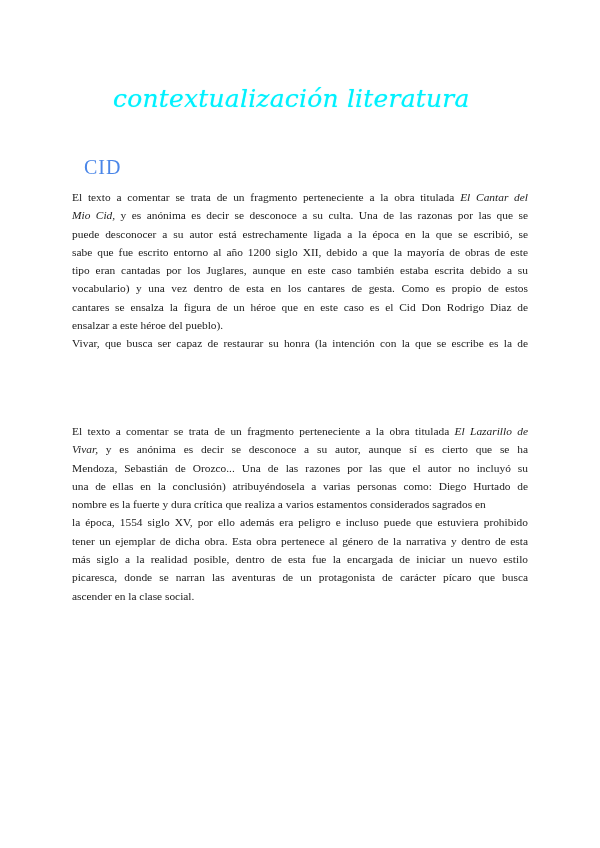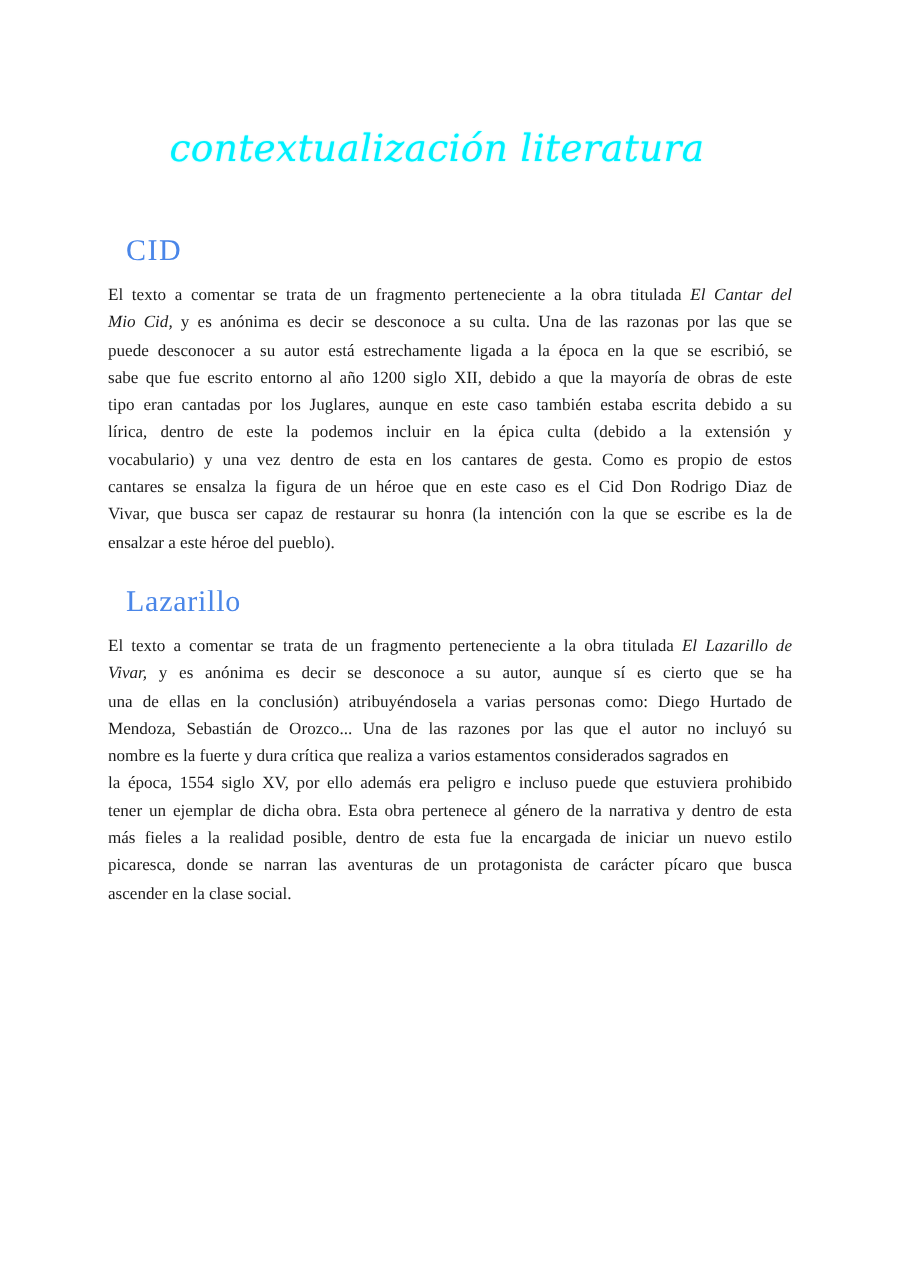--- a/index.html
+++ b/index.html
@@ -76,33 +76,31 @@
 <div class="page">
   <div class="doc-title">contextualización literatura</div>
 
   <div class="section-heading" id="h-cid">CID</div>
   <div class="para" id="p-cid">
       <span class="line"><span>El texto a comentar se trata de un fragmento perteneciente a la obra titulada </span><span class="it">El Cantar del</span></span>
       <span class="line"><span class="it">Mio Cid,</span><span> y es anónima es decir se desconoce a su culta. Una de las razonas por las que se</span></span>
       <span class="line"><span>puede desconocer a su autor está estrechamente ligada a la época en la que se escribió, se</span></span>
       <span class="line"><span>sabe que fue escrito entorno al año 1200 siglo XII, debido a que la mayoría de obras de este</span></span>
       <span class="line"><span>tipo eran cantadas por los Juglares, aunque en este caso también estaba escrita debido a su</span></span>
-      <span class="line"><span>lírica, dentro de este la podemos incluir en la épica culta (debido a la extensión y</span></span>
       <span class="line"><span>vocabulario) y una vez dentro de esta en los cantares de gesta. Como es propio de estos</span></span>
       <span class="line"><span>cantares se ensalza la figura de un héroe que en este caso es el Cid Don Rodrigo Diaz de</span></span>
+      <span class="line last"><span>ensalzar a este héroe del pueblo).</span></span>
       <span class="line"><span>Vivar, que busca ser capaz de restaurar su honra (la intención con la que se escribe es la de</span></span>
-      <span class="line last"><span>ensalzar a este héroe del pueblo).</span></span>
     </div>
 
-  <div class="section-heading" id="h-laz">Lazarillo</div>
   <div class="para" id="p-laz">
       <span class="line"><span>El texto a comentar se trata de un fragmento perteneciente a la obra titulada </span><span class="it">El Lazarillo de</span></span>
       <span class="line"><span class="it">Vivar,</span><span> y es anónima es decir se desconoce a su autor, aunque sí es cierto que se ha</span></span>
+      <span class="line"><span>Mendoza, Sebastián de Orozco... Una de las razones por las que el autor no incluyó su</span></span>
       <span class="line"><span>una de ellas en la conclusión) atribuyéndosela a varias personas como: Diego Hurtado de</span></span>
-      <span class="line"><span>Mendoza, Sebastián de Orozco... Una de las razones por las que el autor no incluyó su</span></span>
       <span class="line last"><span>nombre es la fuerte y dura crítica que realiza a varios estamentos considerados sagrados en</span></span>
       <span class="line"><span>la época, 1554 siglo XV, por ello además era peligro e incluso puede que estuviera prohibido</span></span>
       <span class="line"><span>tener un ejemplar de dicha obra. Esta obra pertenece al género de la narrativa y dentro de esta</span></span>
-      <span class="line"><span>más fieles a la realidad posible, dentro de esta fue la encargada de iniciar un nuevo estilo</span></span>
+      <span class="line"><span>más siglo a la realidad posible, dentro de esta fue la encargada de iniciar un nuevo estilo</span></span>
       <span class="line"><span>picaresca, donde se narran las aventuras de un protagonista de carácter pícaro que busca</span></span>
       <span class="line last"><span>ascender en la clase social.</span></span>
     </div>
 </div>
 
 </body></html>

